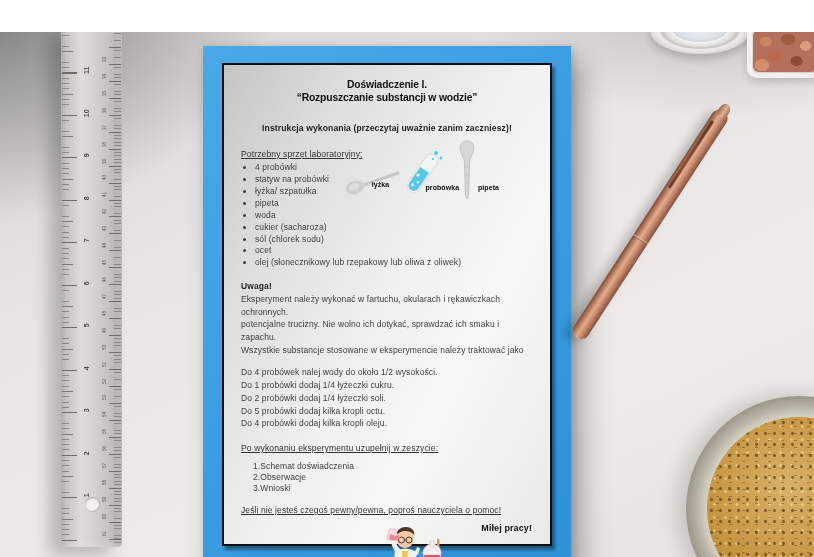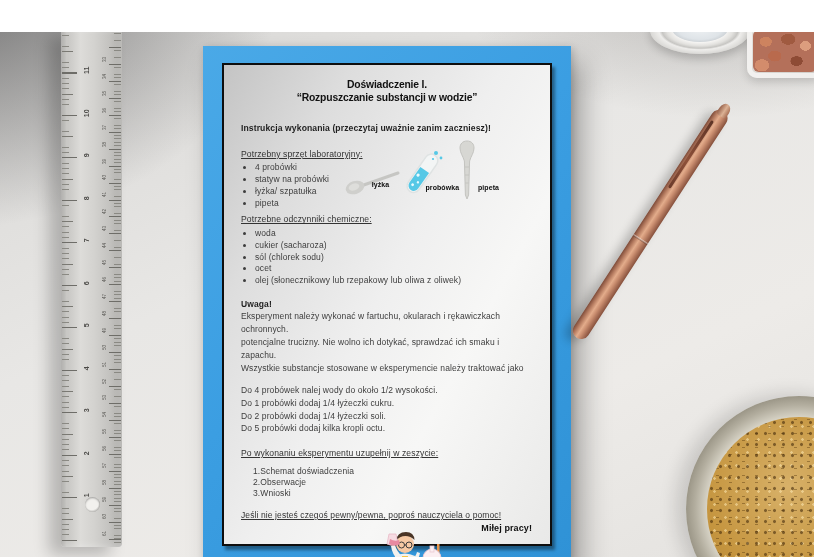--- a/index.html
+++ b/index.html
@@ -61,21 +61,21 @@
     position:relative;width:100%;height:100%;box-sizing:border-box;
     border:2px solid #0e0e0e;
     box-shadow:3px 4px 3px rgba(0,0,0,0.40);
     background:linear-gradient(118deg,#c4c4c4 0%,#dddddd 22%,#efefef 48%,#f7f7f6 68%,#e9e9e8 100%);
     padding:10px 17px;
     font-size:8.5px;line-height:1.38;color:#3d3d3d;letter-spacing:0.1px;
   }
   .doc-title{ text-align:center;font-weight:700;color:#121212;font-size:11.5px;line-height:1.12;
     margin-top:3px;transform:scaleX(0.9);letter-spacing:-0.2px;}
   .doc-title span{display:block;}
-  .doc-subtitle{font-weight:700;color:#1f1f1f;margin-top:19px;font-size:8.6px;}
+  .doc-subtitle{text-align:center;font-weight:700;color:#1f1f1f;margin-top:19px;font-size:8.6px;}
   .sec-heading{text-decoration:underline;color:#333;font-size:8.6px;}
   .mt14{margin-top:14px;} .mt6{margin-top:6px;} .mt13{margin-top:13px;}
   ul.doc-list{margin:3px 0 0 14px;padding:0;}
   ul.doc-list li{line-height:9.8px;margin-bottom:1.9px;}
   .warn-heading{font-weight:700;color:#1f1f1f;margin-top:13px;}
   .warn-lines div{line-height:12.9px;}
   .steps{margin-top:9px;}
   .steps div{line-height:12.8px;}
   ol.notebook{margin:6px 0 0 12px;padding:0;list-style:none;counter-reset:nb;}
   ol.notebook li{counter-increment:nb;line-height:11px;}
@@ -250,21 +250,20 @@
 
         <svg style="left:112px;top:-2px;" width="26" height="62" viewBox="0 0 26 62">
           <path d="M13 2 c4.5 0 7 3 7 7 c0 5 -3 8 -4.4 13 L14.6 56 L13 60 L11.4 56 L10.4 22 C9 17 6 14 6 9 c0 -4 2.5 -7 7 -7 z" fill="#d7d7d3" stroke="#c4c4c0" stroke-width="1"></path>
           <line x1="11" y1="28" x2="15" y2="28" stroke="#c0c0bc" stroke-width="0.8"></line>
           <line x1="11" y1="36" x2="15" y2="36" stroke="#c0c0bc" stroke-width="0.8"></line>
           <line x1="11.3" y1="44" x2="14.7" y2="44" stroke="#c0c0bc" stroke-width="0.8"></line>
         </svg>
         <span class="icon-label lbl-pipette">pipeta</span>
       </div>
 
-      <div class="sec-heading mt6">Potrzebne odczynniki chemiczne:</div>
       <ul class="doc-list">
 
       <li>woda</li>
           <li>cukier (sacharoza)</li>
           <li>sól (chlorek sodu)</li>
           <li>ocet</li>
           <li>olej (słonecznikowy lub rzepakowy lub oliwa z oliwek)</li>
         </ul>
 
       <div class="warn-heading">Uwaga!</div>
@@ -274,20 +273,21 @@
           <div>potencjalne trucizny. Nie wolno ich dotykać, sprawdzać ich smaku i zapachu.</div>
           <div>Wszystkie substancje stosowane w eksperymencie należy traktować jako</div>
         </div>
 
       <div class="steps">
 
       <div>Do 4 probówek nalej wody do około 1/2 wysokości.</div>
           <div>Do 1 probówki dodaj  1/4 łyżeczki cukru.</div>
           <div>Do 2 probówki dodaj 1/4 łyżeczki soli.</div>
           <div>Do 5 probówki dodaj kilka kropli octu.</div>
+          <div>Do 4 probówki dodaj kilka kropli oleju.</div>
         </div>
 
       <div class="sec-heading mt13">Po wykonaniu eksperymentu uzupełnij w zeszycie:</div>
       <ol class="notebook">
 
       <li>Schemat doświadczenia</li>
           <li>Obserwacje</li>
           <li>Wnioski</li>
         </ol>
 

